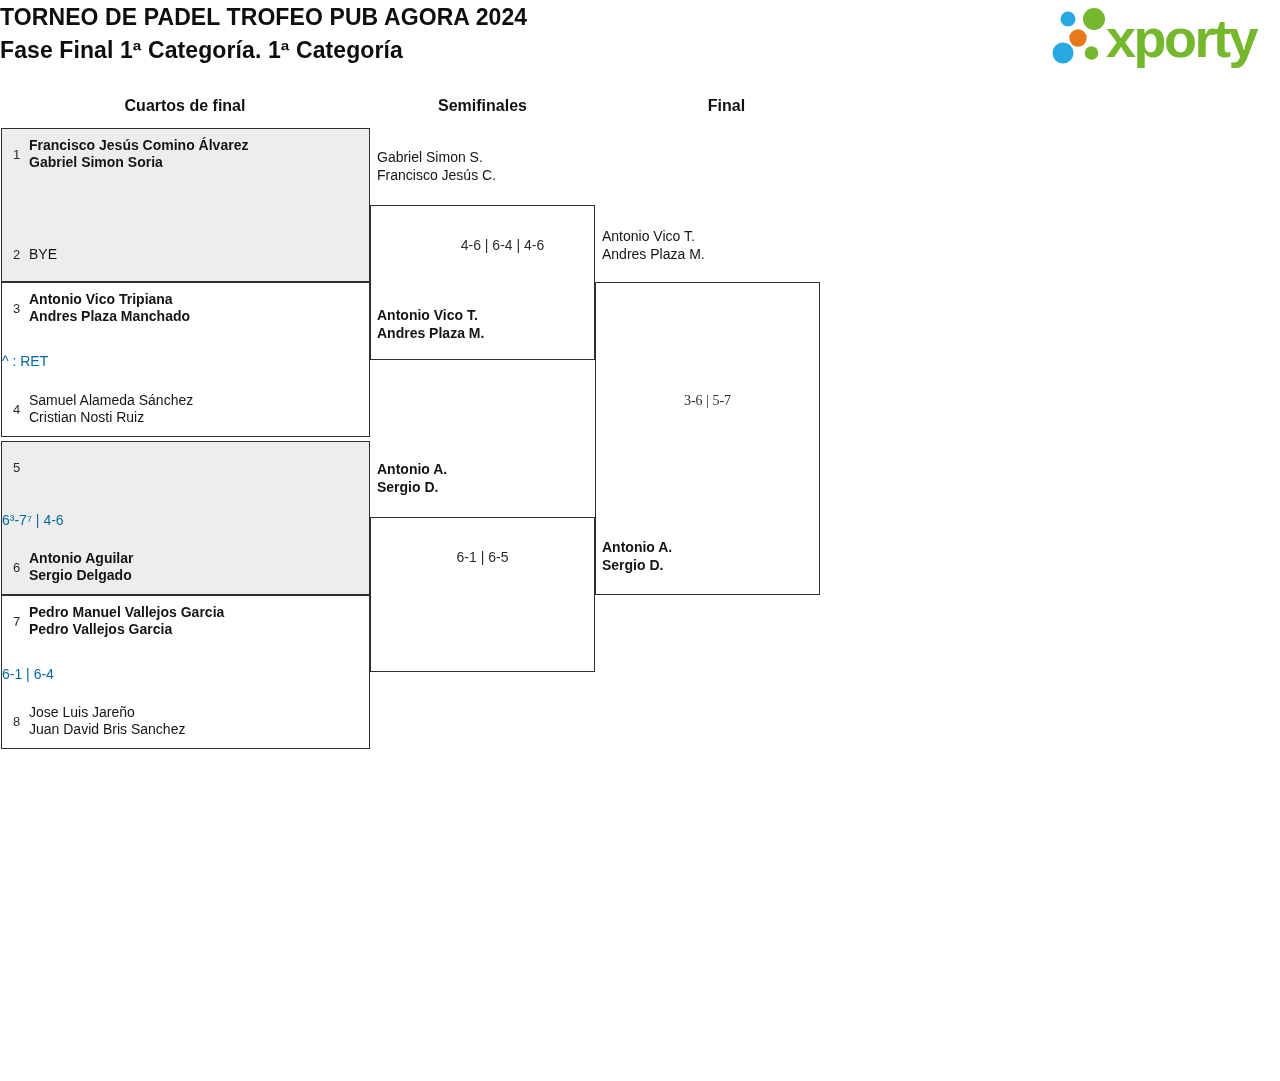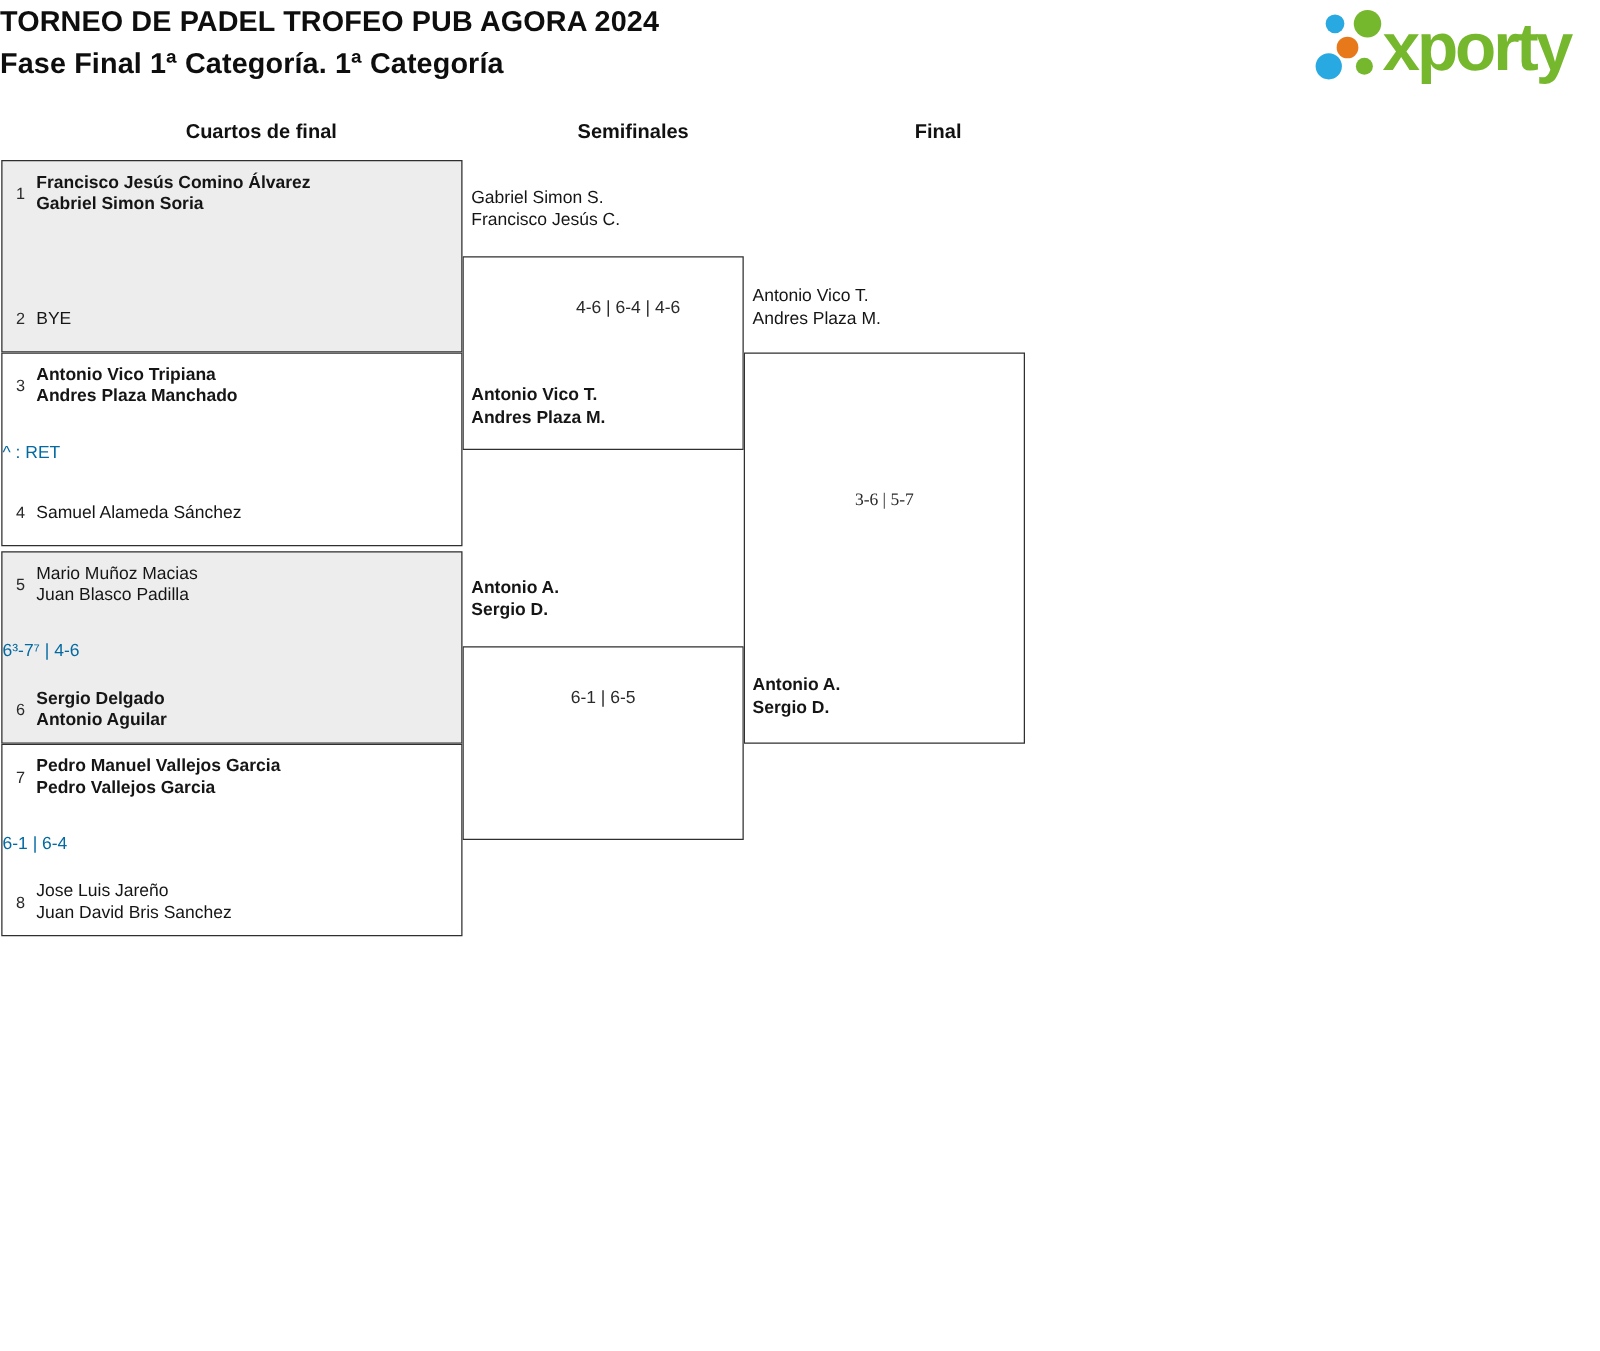--- a/index.html
+++ b/index.html
@@ -14,21 +14,21 @@
   .subtitle{position:absolute;left:0px;top:37px;font-size:23px;font-weight:700;letter-spacing:.1px;color:#0e0e0e;white-space:nowrap;}
 
   .logo{position:absolute;left:1048px;top:4px;width:226px;height:68px;}
   .logo svg{position:absolute;left:0;top:1px;}
   .wordmark{
     position:absolute;left:58px;top:3px;
     font-size:54px;font-weight:700;letter-spacing:-2.5px;
     color:#76b82d;line-height:62px;white-space:nowrap;
   }
 
-  .round-header{position:absolute;top:97px;font-size:16px;font-weight:700;text-align:center;color:#111;padding-left:24px;}
+  .round-header{position:absolute;top:97px;font-size:16px;font-weight:700;text-align:center;color:#111;}
   .rh-qf{left:1px;width:368px;}
   .rh-sf{left:370px;width:225px;}
   .rh-f{left:614px;width:225px;}
 
   .box{position:absolute;box-sizing:border-box;border:1px solid #2f2f2f;background:#fff;}
   .box.gray{background:#ededed;}
   .qf{left:1px;width:369px;}
   .sf{left:370px;width:225px;height:155px;}
   .final-box{left:595px;top:282px;width:225px;height:313px;}
 
@@ -90,34 +90,31 @@
   <div class="box qf" style="top:282px;height:155px;">
     <div class="seed top">3</div>
     <div class="team top bold">
       <div>Antonio Vico Tripiana</div>
       <div>Andres Plaza Manchado</div>
     </div>
     <div class="qf-score">^ : RET</div>
     <div class="seed bottom">4</div>
     <div class="team bottom">
       <div>Samuel Alameda Sánchez</div>
+      <div>Cristian Nosti Ruiz</div>
     </div>
   </div>
 
   <div class="box qf gray" style="top:441px;height:154px;">
     <div class="seed top">5</div>
-    <div class="team top">
-      <div>Mario Muñoz Macias</div>
-      <div>Juan Blasco Padilla</div>
-    </div>
     <div class="qf-score">6³-7⁷ | 4-6</div>
     <div class="seed bottom">6</div>
     <div class="team bottom bold">
+      <div>Antonio Aguilar</div>
       <div>Sergio Delgado</div>
-      <div>Antonio Aguilar</div>
     </div>
   </div>
 
   <div class="box qf" style="top:595px;height:154px;">
     <div class="seed top">7</div>
     <div class="team top bold">
       <div>Pedro Manuel Vallejos Garcia</div>
       <div>Pedro Vallejos Garcia</div>
     </div>
     <div class="qf-score">6-1 | 6-4</div>

